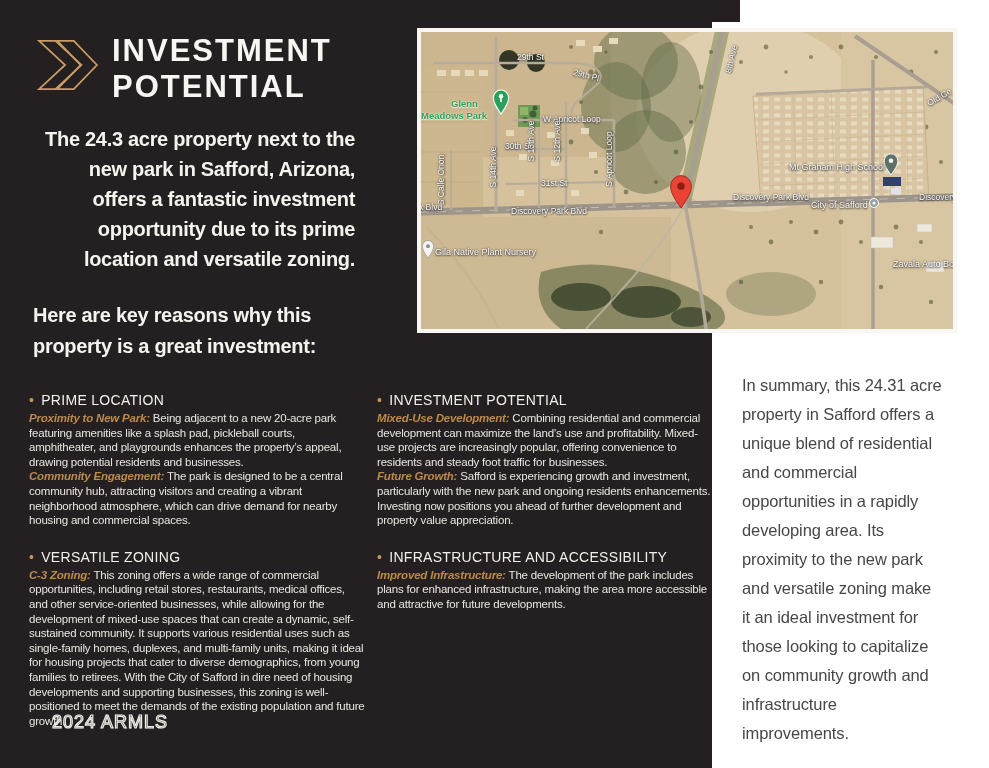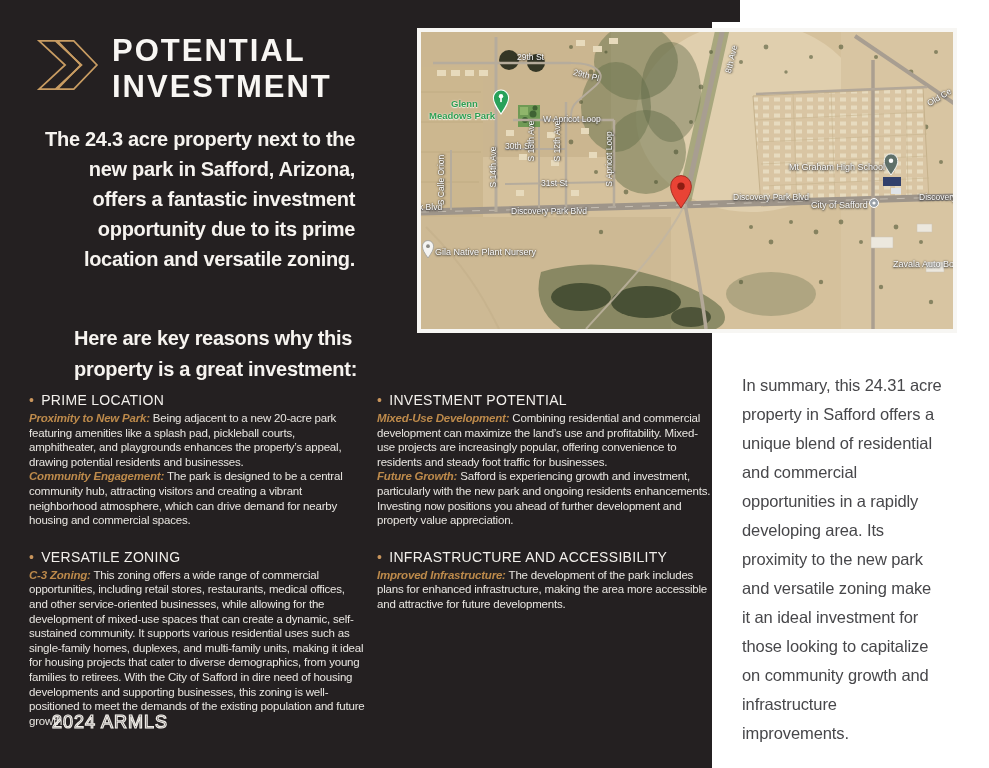--- a/index.html
+++ b/index.html
@@ -11,22 +11,22 @@
   .right-panel { position:absolute; left:712px; top:22px; width:277px; height:746px; background:#ffffff; }
 
   
   .logo { position:absolute; left:36px; top:38px; width:64px; height:54px; }
   .headline { position:absolute; left:112px; top:33px; color:#f8f6f3; font-size:31px; font-weight:700;
               letter-spacing:2px; line-height:36px; }
 
   
   .intro { position:absolute; left:33px; top:124px; width:322px; color:#f6f3ef; font-size:20px;
            font-weight:700; line-height:30px; letter-spacing:-0.3px;text-align:right; }
-  .key-reasons { position:absolute; left:33px; top:323px; width:334px; color:#f6f3ef; font-size:20px;
-           font-weight:700; line-height:31px; letter-spacing:-0.3px;margin-left:41px; }
+  .key-reasons { position:absolute; left:33px; top:300px; width:334px; color:#f6f3ef; font-size:20px;
+           font-weight:700; line-height:31px; letter-spacing:-0.3px; }
 
   
   .col { position:absolute; top:392px; width:336px; }
   .col-left { left:29px; }
   .col-mid  { left:377px; }
   .col section { margin-bottom:21px; }
   .col h3 { font-size:14px; font-weight:400; color:#f3f0ec; letter-spacing:0.3px; margin-bottom:3px; }
   .col h3 .bullet { color:#c9955c; margin-right:7px; }
   .col p { font-size:11.5px; line-height:14.6px; color:#e8e5e0; letter-spacing:-0.2px; font-weight:500; }
   .col .lead { color:#bd8a4b; font-style:italic; font-weight:700;margin-top:36px; }
@@ -57,22 +57,22 @@
 
   <div class="dark-panel"></div>
   <div class="right-panel"></div>
 
   <svg class="logo" viewBox="0 0 66 56">
     <path d="M3,3 H20 L47,28 20,53 H3 L30,28 Z" fill="none" stroke="#c89c62" stroke-width="1.8"></path>
     <path d="M22,3 H39 L63,28 39,53 H22 L46,28 Z" fill="none" stroke="#c89c62" stroke-width="1.8"></path>
   </svg>
 
   <h1 class="headline">
+    <div>INVESTMENT</div>
     <div>POTENTIAL</div>
-    <div>INVESTMENT</div>
   </h1>
 
   <div class="intro">The 24.3 acre property next to the new park in Safford, Arizona, offers a fantastic investment opportunity due to its prime location and versatile zoning.</div>
   <div class="key-reasons">Here are key reasons why this property is a great investment:</div>
 
   <div class="col col-left">
     <section>
       <h3><span class="bullet">•</span><span>PRIME LOCATION</span></h3>
       <p><span class="lead">Proximity to New Park:</span><span> Being adjacent to a new 20-acre park featuring amenities like a splash pad, pickleball courts, amphitheater, and playgrounds enhances the property’s appeal, drawing potential residents and businesses.</span></p>
       <p><span class="lead">Community Engagement:</span><span> The park is designed to be a central community hub, attracting visitors and creating a vibrant neighborhood atmosphere, which can drive demand for nearby housing and commercial spaces.</span></p>
@@ -244,21 +244,21 @@
           <circle r="1.6" fill="#ffffff"></circle>
         </g>
 
         <g transform="translate(260,176) scale(1.15)">
           <path d="M0,0 C-5.5,-8 -9,-13 -9,-19 A9,9.2 0 1 1 9,-19 C9,-13 5.5,-8 0,0 Z" fill="#e94335" stroke="#9f271c" stroke-width="0.8"></path>
           <circle cx="0" cy="-19" r="3.2" fill="#8c1d12"></circle>
         </g>
       </svg>
 
       <span class="mlabel green" style="left:30px;top:66px">Glenn</span>
-      <span class="mlabel green" style="left:8px;top:78px">Meadows Park</span>
+      <span class="mlabel green" style="left:0;top:78px">Meadows Park</span>
       <span class="mlabel road" style="left:96px;top:20px">29th St</span>
       <span class="mlabel road" style="left:152px;top:38px;transform:rotate(14deg)">29th Pl</span>
       <span class="mlabel road" style="left:52px;top:130px;transform:rotate(-90deg)">S 14th Ave</span>
       <span class="mlabel road" style="left:-5px;top:143px;transform:rotate(-90deg)">S Calle Orion</span>
       <span class="mlabel road" style="left:122px;top:82px">W Apricot Loop</span>
       <span class="mlabel road" style="left:84px;top:109px">30th St</span>
       <span class="mlabel road" style="left:90px;top:104px;transform:rotate(-90deg)">S 13th Ave</span>
       <span class="mlabel road" style="left:116px;top:104px;transform:rotate(-90deg)">S 12th Ave</span>
       <span class="mlabel road" style="left:160px;top:122px;transform:rotate(-90deg)">S Apricot Loop</span>
       <span class="mlabel road" style="left:120px;top:146px">31st St</span>

